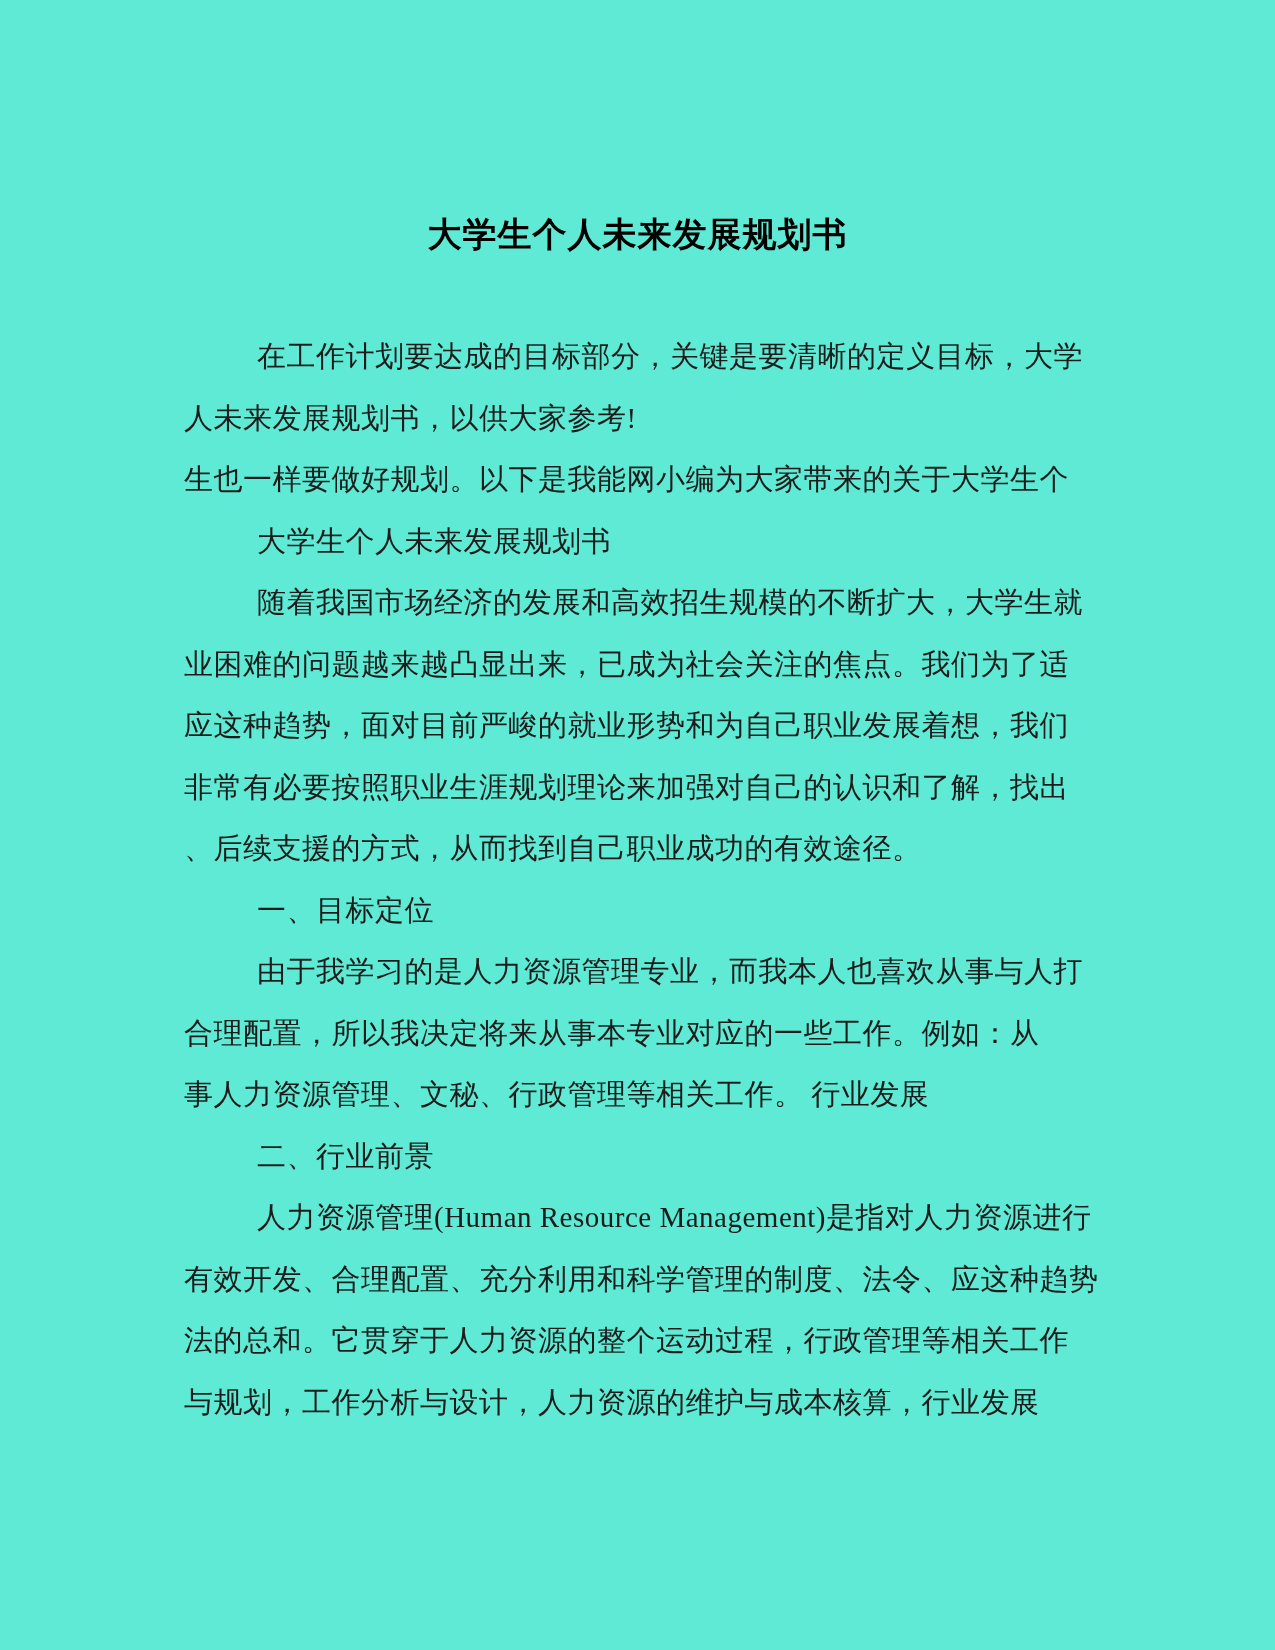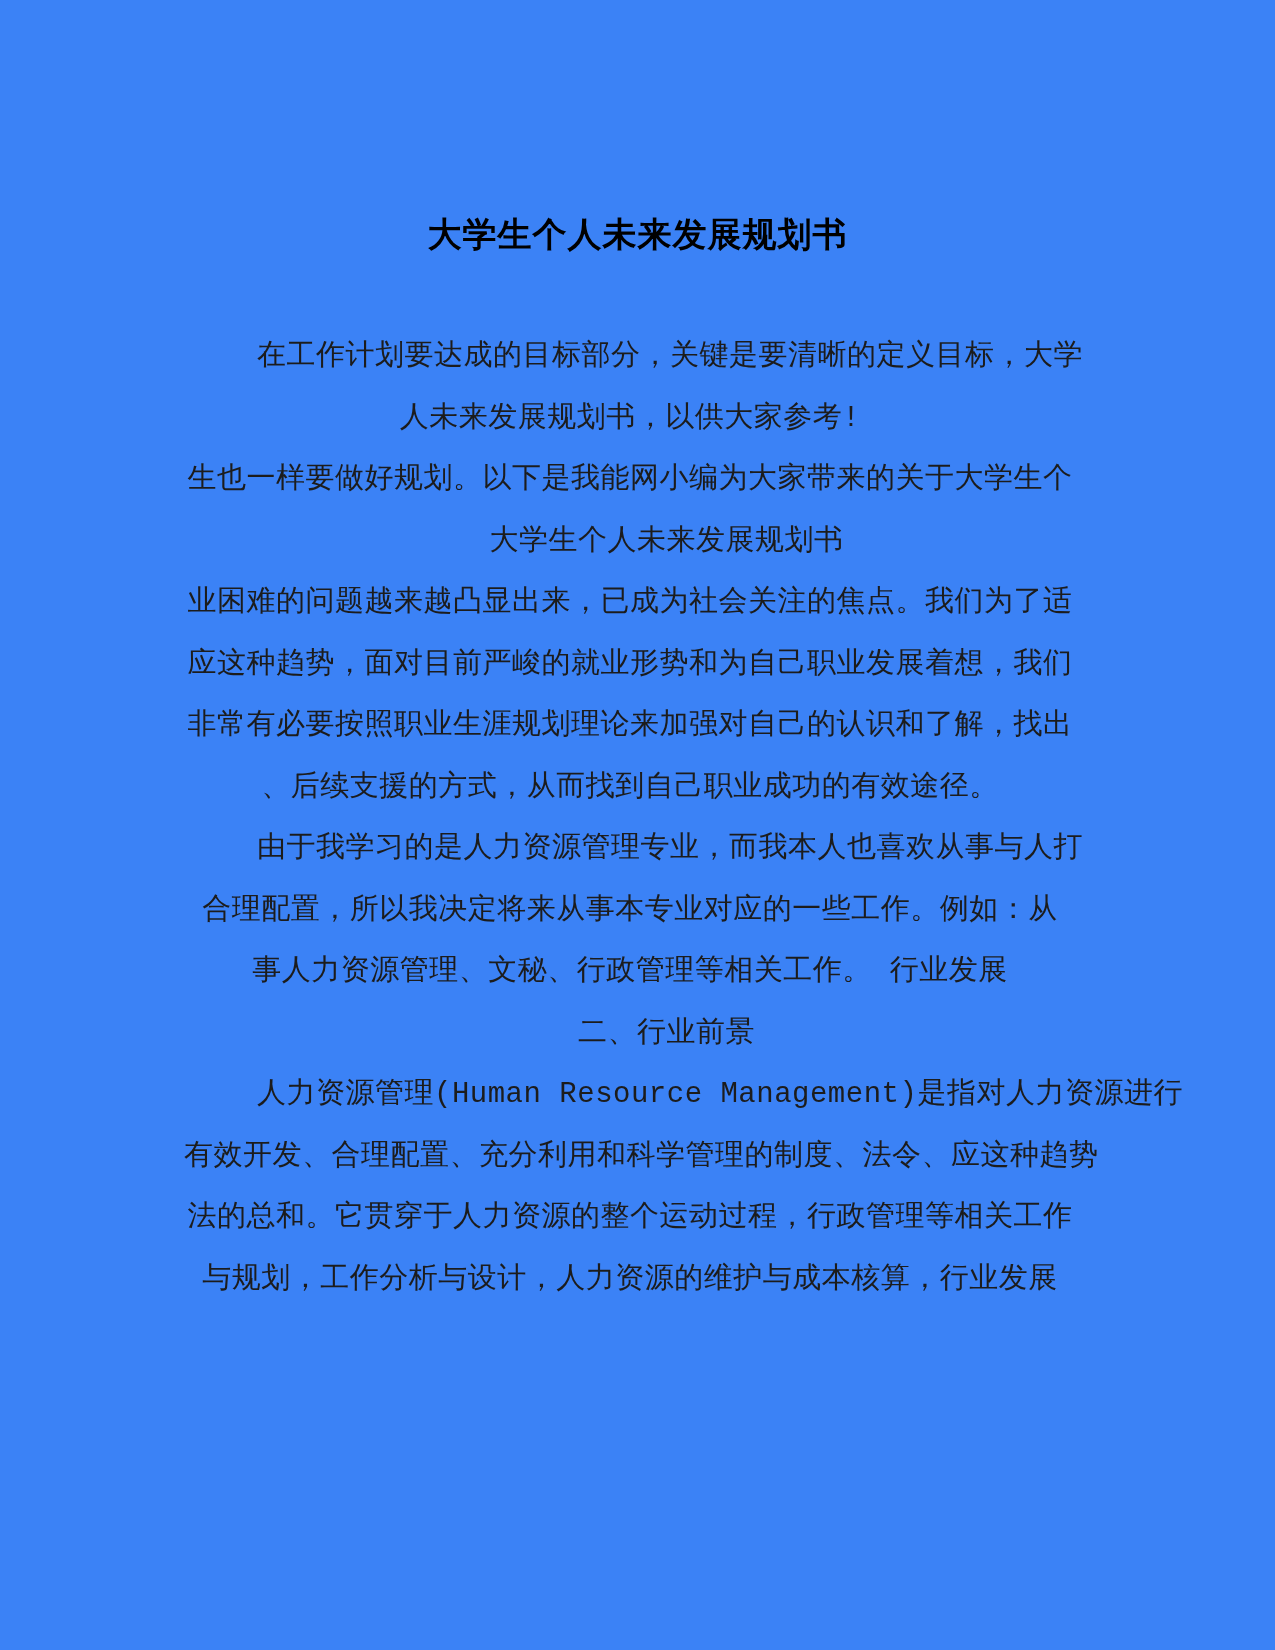--- a/index.html
+++ b/index.html
@@ -4,21 +4,21 @@
 <style>
   html, body {
     margin: 0;
     padding: 0;
     background: #ffffff;
   }
   .page {
     position: relative;
     width: 1275px;
     height: 1650px;
-    background: #3b82f6;
+    background: #5eead4;
     overflow: hidden;
   }
   .doc-title {
     position: absolute;
     top: 210px;
     left: 0;
     width: 1275px;
     margin: 0;
     text-align: center;
     font-family: "Liberation Sans", sans-serif;
@@ -26,24 +26,23 @@
     font-size: 34px;
     line-height: 48px;
     letter-spacing: 1px;
     color: #000000;
   }
   .body-text {
     position: absolute;
     left: 184px;
     top: 326px;
     width: 892px;
-    font-family: Liberation Mono, monospace;
+    font-family: Liberation Serif, serif;
     font-size: 29px;
     color: #1c1c1c;
-    text-align: center;
   }
   .line {
     height: 61.5px;
     line-height: 61.5px;
     letter-spacing: 0.5px;
     white-space: pre;
   }
   .indent {
     text-indent: 73px;
   }
@@ -53,24 +52,26 @@
 
 <div class="page">
 
   <h1 class="doc-title">大学生个人未来发展规划书</h1>
 
   <div class="body-text">
     <div class="line indent">在工作计划要达成的目标部分，关键是要清晰的定义目标，大学</div>
     <div class="line">人未来发展规划书，以供大家参考!</div>
     <div class="line">生也一样要做好规划。以下是我能网小编为大家带来的关于大学生个</div>
     <div class="line indent">大学生个人未来发展规划书</div>
+    <div class="line indent">随着我国市场经济的发展和高效招生规模的不断扩大，大学生就</div>
     <div class="line">业困难的问题越来越凸显出来，已成为社会关注的焦点。我们为了适</div>
     <div class="line">应这种趋势，面对目前严峻的就业形势和为自己职业发展着想，我们</div>
     <div class="line">非常有必要按照职业生涯规划理论来加强对自己的认识和了解，找出</div>
     <div class="line">、后续支援的方式，从而找到自己职业成功的有效途径。</div>
+    <div class="line indent">一、目标定位</div>
     <div class="line indent">由于我学习的是人力资源管理专业，而我本人也喜欢从事与人打</div>
     <div class="line">合理配置，所以我决定将来从事本专业对应的一些工作。例如：从</div>
     <div class="line">事人力资源管理、文秘、行政管理等相关工作。 行业发展</div>
     <div class="line indent">二、行业前景</div>
     <div class="line indent">人力资源管理(Human Resource Management)是指对人力资源进行</div>
     <div class="line">有效开发、合理配置、充分利用和科学管理的制度、法令、应这种趋势</div>
     <div class="line">法的总和。它贯穿于人力资源的整个运动过程，行政管理等相关工作</div>
     <div class="line">与规划，工作分析与设计，人力资源的维护与成本核算，行业发展</div>
   </div>
 

